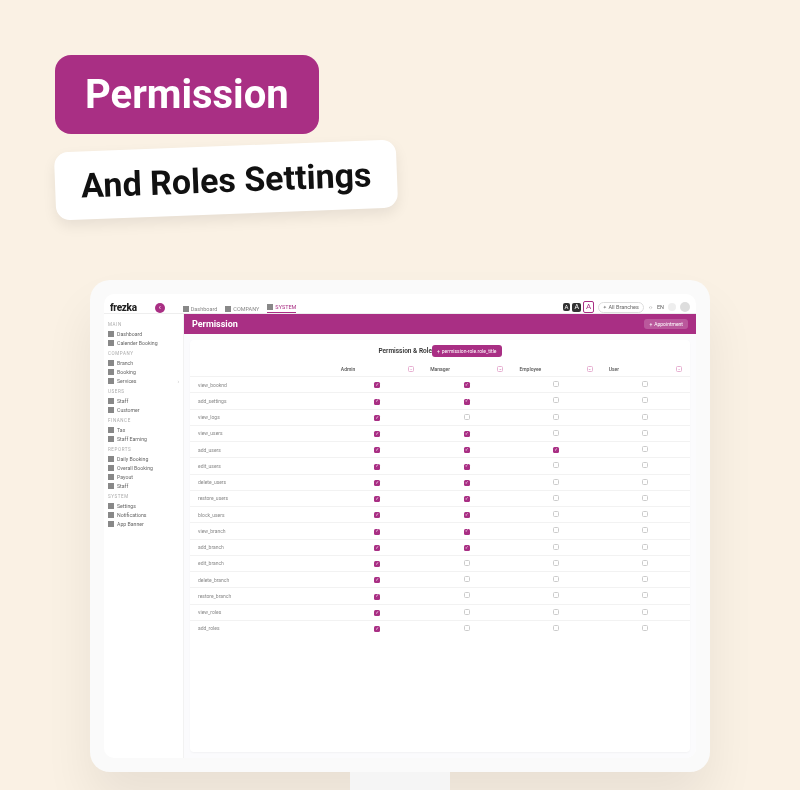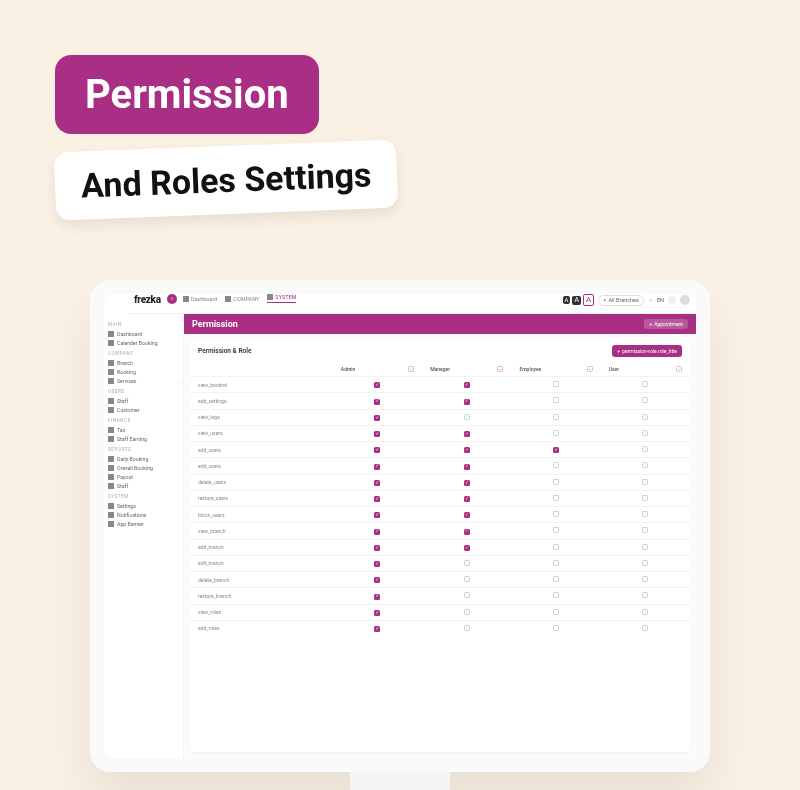--- a/index.html
+++ b/index.html
@@ -64,26 +64,25 @@
     overflow: hidden;
     font-size: 6px;
     color: #444;
     display: flex;
     flex-direction: column;
   }
 
   
   .topbar {
     display: flex;
-    align-items: flex-start;
+    align-items: flex-end;
     height: 20px;
     padding: 0 6px;
     border-bottom: 1px solid #eee;
-    gap: 6px;
-    margin-left: 24px;
+    gap: 18px;
   }
   .logo { font-weight: 800; font-size: 10px; color: #222; letter-spacing: -0.3px; }
   .hamburger { width: 10px; height: 10px; border-radius: 50%; background: #a92f84; display: flex; align-items: center; justify-content: center; color: #fff; font-size: 7px; cursor: pointer; }
   .topnav { display: flex; gap: 8px; font-size: 5.5px; }
   .topnav-item { display: flex; gap: 2px; align-items: center; color: #888; cursor: pointer; }
   .topnav-item.active { color: #a92f84; border-bottom: 1px solid #a92f84; padding-bottom: 2px; }
   .top-right { margin-left: auto; display: flex; align-items: center; gap: 4px; font-size: 5.5px; color: #666; }
   .font-sizer { display: flex; gap: 2px; align-items: baseline; }
   .font-sizer span { background: #333; color: #fff; padding: 1px 2px; border-radius: 2px; font-size: 6px; line-height: 1; }
   .font-sizer span.mid { font-size: 7px; }
@@ -130,21 +129,21 @@
   .panel {
     margin: 6px;
     background: #fff;
     border-radius: 4px;
     box-shadow: 0 1px 2px rgba(0,0,0,.04);
     flex: 1;
     display: flex;
     flex-direction: column;
     overflow: hidden;
   }
-  .panel-head { display: flex; justify-content: space-between; align-items: center; padding: 5px 8px; }
+  .panel-head { display: flex; justify-content: center; align-items: center; padding: 5px 8px; }
   .panel-title { font-size: 6.5px; font-weight: 600; color: #333; }
   .btn-primary { background: #a92f84; color: #fff; font-size: 5px; padding: 3px 5px; border-radius: 3px; cursor: pointer; display: flex; align-items: center; gap: 2px; }
 
   .perm-table { flex: 1; overflow-y: auto; }
   .perm-header, .perm-row {
     display: grid;
     grid-template-columns: 1.6fr 1fr 1fr 1fr 1fr;
     border-top: 1px solid #f2f2f2;
     align-items: center;
     font-size: 5px;

